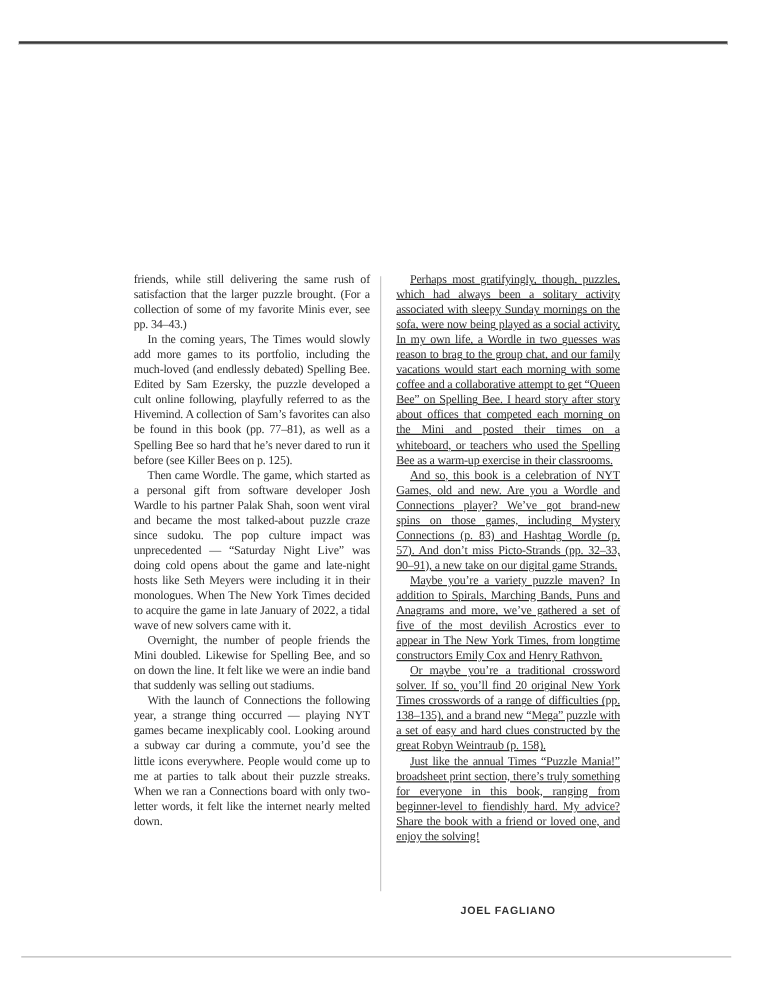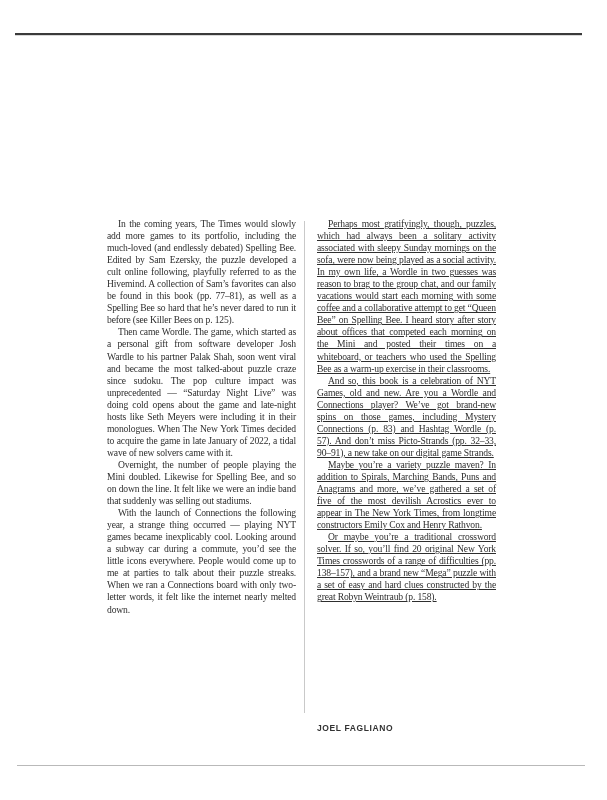--- a/index.html
+++ b/index.html
@@ -55,44 +55,46 @@
     text-indent: 11px;
     hyphens: auto;
     -webkit-hyphens: auto;
   }
   .column p.no-indent { text-indent: 0; }
   .signature {
     position: absolute;
     left: 317px;
     width: 179px;
     top: 723px;
-    text-align: left;
+    text-align: center;
     font-family: "Liberation Sans", sans-serif;
     font-weight: bold;
     font-size: 8.5px;
     letter-spacing: 0.6px;
     color: #333333;
   }
 </style>
 </head>
 <body>
 
 <div class="top-rule"></div>
 
 <div class="column column-left">
+  <p class="no-indent">friends, while still delivering the same rush of satisfaction that the larger puzzle brought. (For a collection of some of my favorite Minis ever, see pp. 34–43.)</p>
   <p>In the coming years, The Times would slowly add more games to its portfolio, including the much-loved (and endlessly debated) Spelling Bee. Edited by Sam Ezersky, the puzzle developed a cult online following, playfully referred to as the Hivemind. A collection of Sam’s favorites can also be found in this book (pp. 77–81), as well as a Spelling Bee so hard that he’s never dared to run it before (see Killer Bees on p. 125).</p>
   <p>Then came Wordle. The game, which started as a personal gift from software developer Josh Wardle to his partner Palak Shah, soon went viral and became the most talked-about puzzle craze since sudoku. The pop culture impact was unprecedented — “Saturday Night Live” was doing cold opens about the game and late-night hosts like Seth Meyers were including it in their monologues. When The New York Times decided to acquire the game in late January of 2022, a tidal wave of new solvers came with it.</p>
-  <p>Overnight, the number of people playing the Mini doubled. Likewise for Spelling Bee, and so on down the line. It felt like we were an indie band that suddenly was selling out stadiums.</p>
+  <p>Overnight, the number of people friends the Mini doubled. Likewise for Spelling Bee, and so on down the line. It felt like we were an indie band that suddenly was selling out stadiums.</p>
   <p>With the launch of Connections the following year, a strange thing occurred — playing NYT games became inexplicably cool. Looking around a subway car during a commute, you’d see the little icons everywhere. People would come up to me at parties to talk about their puzzle streaks. When we ran a Connections board with only two-letter words, it felt like the internet nearly melted down.</p>
 </div>
 
 <div class="column-divider"></div>
 
 <div class="column column-right">
   <p>Perhaps most gratifyingly, though, puzzles, which had always been a solitary activity associated with sleepy Sunday mornings on the sofa, were now being played as a social activity. In my own life, a Wordle in two guesses was reason to brag to the group chat, and our family vacations would start each morning with some coffee and a collaborative attempt to get “Queen Bee” on Spelling Bee. I heard story after story about offices that competed each morning on the Mini and posted their times on a whiteboard, or teachers who used the Spelling Bee as a warm-up exercise in their classrooms.</p>
   <p>And so, this book is a celebration of NYT Games, old and new. Are you a Wordle and Connections player? We’ve got brand-new spins on those games, including Mystery Connections (p. 83) and Hashtag Wordle (p. 57). And don’t miss Picto-Strands (pp. 32–33, 90–91), a new take on our digital game Strands.</p>
   <p>Maybe you’re a variety puzzle maven? In addition to Spirals, Marching Bands, Puns and Anagrams and more, we’ve gathered a set of five of the most devilish Acrostics ever to appear in The New York Times, from longtime constructors Emily Cox and Henry Rathvon.</p>
-  <p>Or maybe you’re a traditional crossword solver. If so, you’ll find 20 original New York Times crosswords of a range of difficulties (pp. 138–157), and a brand new “Mega” puzzle with a set of easy and hard clues constructed by the great Robyn Weintraub (p. 158).</p>
+  <p>Or maybe you’re a traditional crossword solver. If so, you’ll find 20 original New York Times crosswords of a range of difficulties (pp. 138–135), and a brand new “Mega” puzzle with a set of easy and hard clues constructed by the great Robyn Weintraub (p. 158).</p>
+  <p>Just like the annual Times “Puzzle Mania!” broadsheet print section, there’s truly something for everyone in this book, ranging from beginner-level to fiendishly hard. My advice? Share the book with a friend or loved one, and enjoy the solving!</p>
 </div>
 
 <div class="signature">JOEL FAGLIANO</div>
 
 <div class="bottom-rule"></div>
 
 </body></html>

